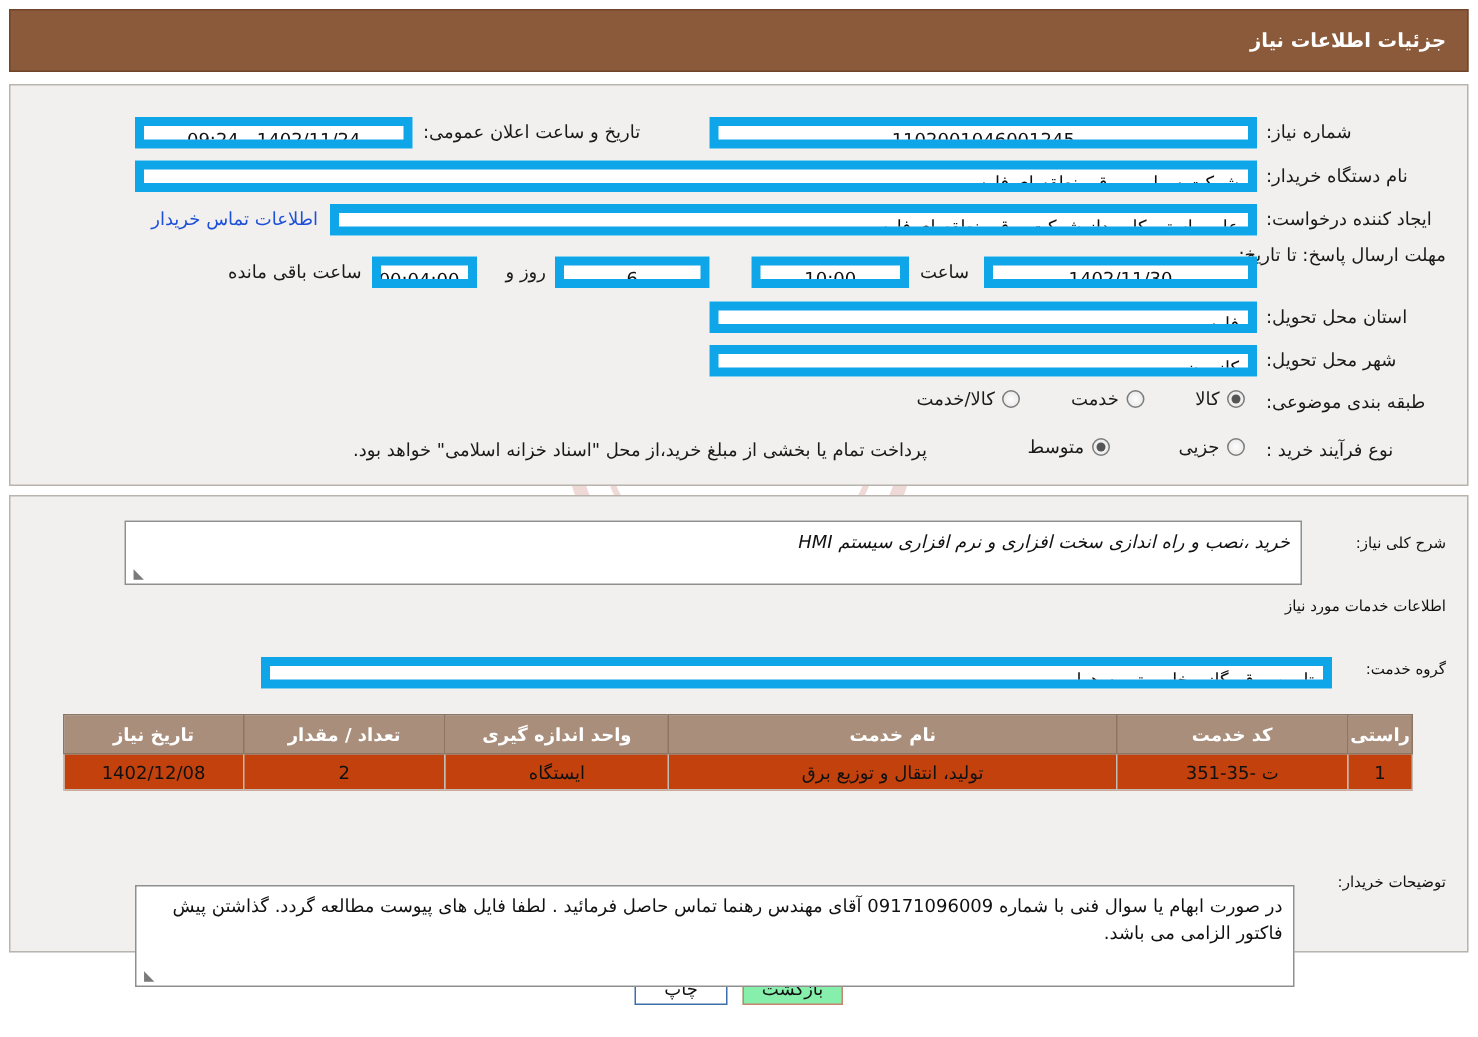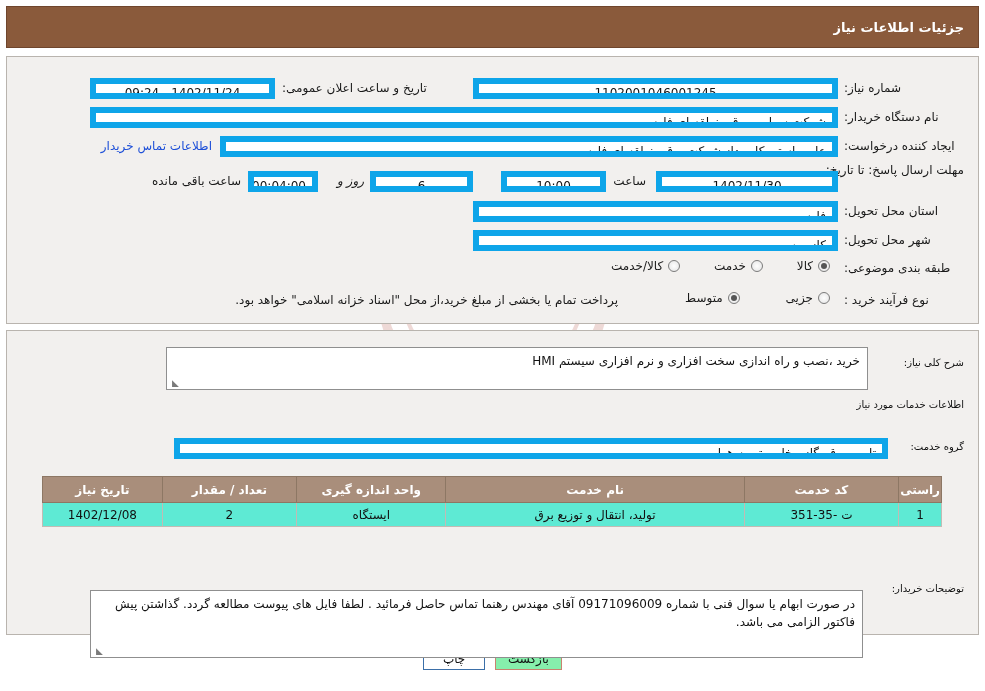--- a/index.html
+++ b/index.html
@@ -168,21 +168,21 @@
   table.grid th {
     background: #a98e7b;
     color: #ffffff;
     font-weight: bold;
     border: 1px solid #8d7764;
     height: 26px;
     text-align: center;
     font-size: 12px;
   }
   table.grid td {
-    background: #5eead4;
+    background: #c2410c;
     border: 1px solid #c2bbb4;
     height: 24px;
     text-align: center;
     color: #111;
   }
 
   
   .btn {
     border: 1px solid #9a9a9a;
     height: 22px;
@@ -228,21 +228,21 @@
 
     <div class="abs lbl" style="top:82px; right:14px; width:120px; text-align:left;">ایجاد کننده درخواست:</div>
     <div class="abs fld rt" style="top:79px; right:140px; width:618px;">علی راستی کاربرداز شرکت برق منطقه ای فارس</div>
     <a class="abs link" style="top:82px; right:766px;">اطلاعات تماس خریدار</a>
 
     <div class="abs lbl" style="top:104px; right:14px; width:120px; text-align:left; line-height:1.5;">مهلت ارسال پاسخ: تا تاریخ:</div>
     <div class="abs fld" style="top:114px; right:140px; width:182px;">1402/11/30</div>
     <div class="abs lbl" style="top:117px; right:332px;">ساعت</div>
     <div class="abs fld" style="top:114px; right:372px; width:105px;">10:00</div>
     <div class="abs fld" style="top:114px; right:505px; width:103px;">6</div>
-    <div class="abs lbl" style="top:117px; right:614px;font-style:italic;">روز و</div>
+    <div class="abs lbl" style="top:117px; right:614px;">روز و</div>
     <div class="abs fld" style="top:114px; right:660px; width:70px;">00:04:00</div>
     <div class="abs lbl" style="top:117px; right:737px;">ساعت باقی مانده</div>
 
     <div class="abs lbl" style="top:147px; right:14px; width:120px; text-align:left;">استان محل تحویل:</div>
     <div class="abs fld rt" style="top:144px; right:140px; width:365px;">فارس</div>
 
     <div class="abs lbl" style="top:176px; right:14px; width:120px; text-align:left;">شهر محل تحویل:</div>
     <div class="abs fld rt" style="top:173px; right:140px; width:365px;">کازرون</div>
 
     <div class="abs lbl" style="top:204px; right:14px; width:120px; text-align:left;">طبقه بندی موضوعی:</div>
@@ -271,21 +271,21 @@
         <span class="radio on"></span>
         <span class="radio-lbl">متوسط</span>
       </span>
     </div>
     <div class="abs lbl" style="top:236px; right:360px;">پرداخت تمام یا بخشی از مبلغ خرید،از محل "اسناد خزانه اسلامی" خواهد بود.</div>
   </div>
 
   <div class="panel" id="panel-bottom">
 
     <div class="abs section-title" style="top:26px; right:14px;">شرح کلی نیاز:</div>
-    <div class="abs ta" style="top:16px; right:110px; width:702px; height:43px;">
+    <div class="abs ta" style="top:16px; right:110px; width:785px; height:43px;font-style:italic;">
       <span>خرید ،نصب و راه اندازی سخت افزاری و نرم افزاری سیستم HMI</span>
       <span class="grip">◣</span>
     </div>
 
     <div class="abs section-title" style="top:68px; right:14px;">اطلاعات خدمات مورد نیاز</div>
 
     <div class="abs section-title" style="top:110px; right:14px;">گروه خدمت:</div>
     <div class="abs fld rt" style="top:107px; right:90px; width:714px;">تامین برق، گاز، بخار و تهویه هوا</div>
 
     <div class="abs" style="top:145px; right:36px; width:900px;">

